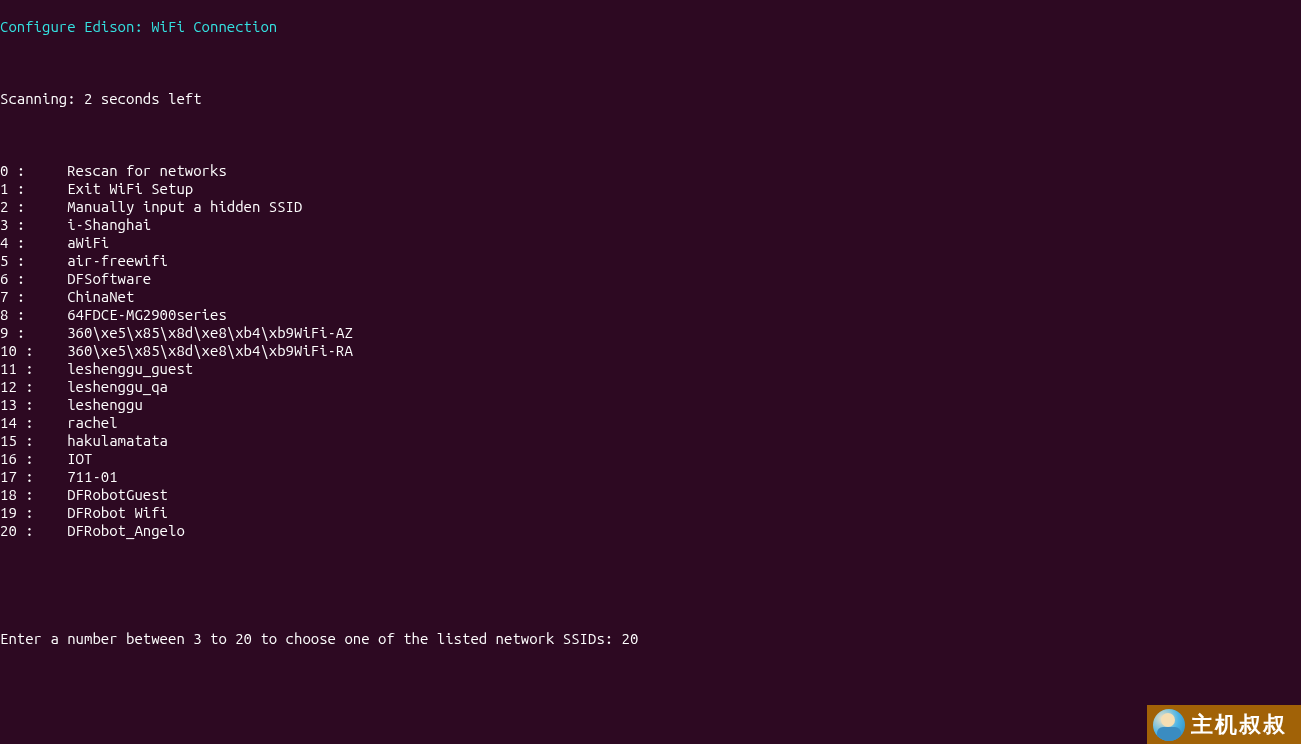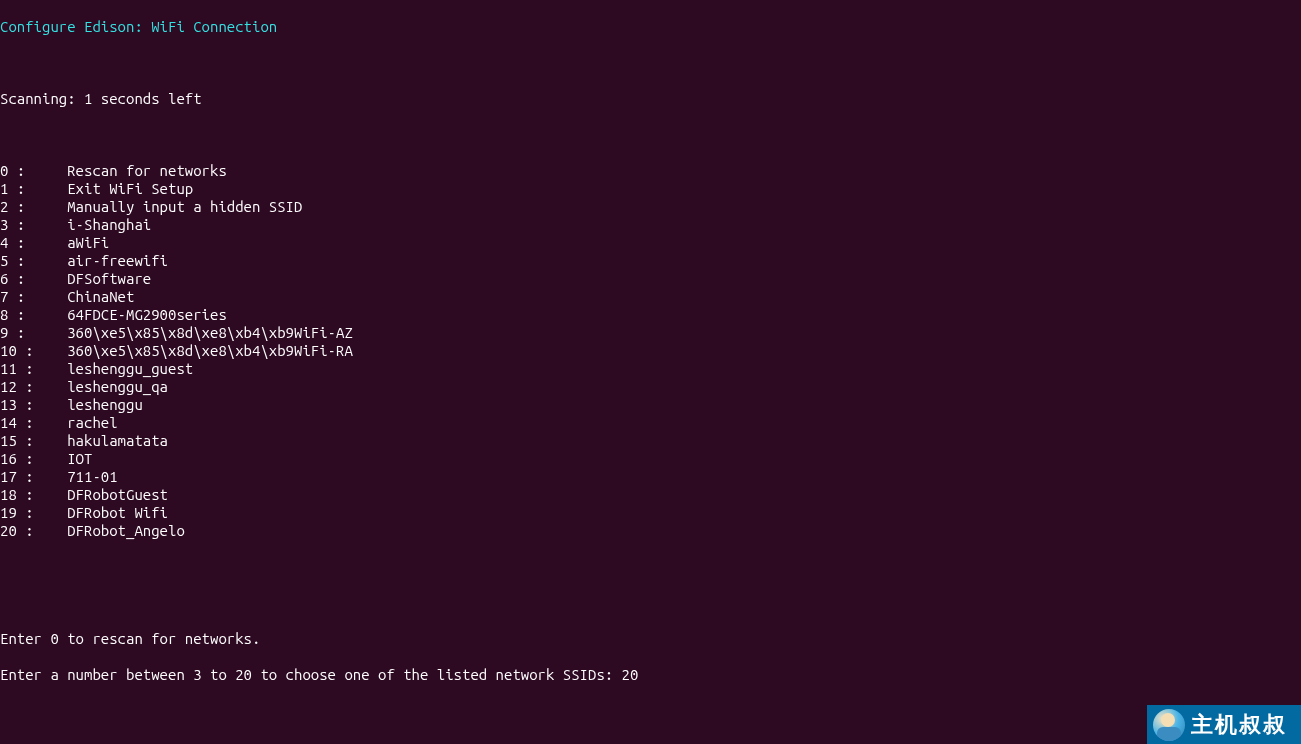--- a/index.html
+++ b/index.html
@@ -19,21 +19,21 @@
     white-space: pre;
   }
   .line { white-space: pre; }
   .cyan { color: #34e2e2; }
   .watermark {
     position: absolute;
     bottom: 0;
     right: 0;
     width: 154px;
     height: 39px;
-    background: #0369a1;
+    background: #a16207;
     display: flex;
     align-items: center;
     padding: 2px 6px;
     gap: 6px;
   }
   .watermark .avatar {
     width: 32px;
     height: 32px;
     border-radius: 50%;
     background: radial-gradient(circle at 30% 30%, #efe3c6 0%, #4bb4e6 50%, #2a7fb0 100%);
@@ -64,26 +64,25 @@
     font-weight: bold;
     letter-spacing: 2px;
   }
 </style>
 </head>
 <body>
 
 <div class="terminal">
 <div class="line cyan">Configure Edison: WiFi Connection</div>
 <div class="line"> </div>
-<div class="line">Scanning: 1 seconds left</div>
+<div class="line">Scanning: 2 seconds left</div>
 <div class="line"> </div>
 <div id="menu-container"><div class="line">0 :     Rescan for networks</div><div class="line">1 :     Exit WiFi Setup</div><div class="line">2 :     Manually input a hidden SSID</div><div class="line">3 :     i-Shanghai</div><div class="line">4 :     aWiFi</div><div class="line">5 :     air-freewifi</div><div class="line">6 :     DFSoftware</div><div class="line">7 :     ChinaNet</div><div class="line">8 :     64FDCE-MG2900series</div><div class="line">9 :     360\xe5\x85\x8d\xe8\xb4\xb9WiFi-AZ</div><div class="line">10 :    360\xe5\x85\x8d\xe8\xb4\xb9WiFi-RA</div><div class="line">11 :    leshenggu_guest</div><div class="line">12 :    leshenggu_qa</div><div class="line">13 :    leshenggu</div><div class="line">14 :    rachel</div><div class="line">15 :    hakulamatata</div><div class="line">16 :    IOT</div><div class="line">17 :    711-01</div><div class="line">18 :    DFRobotGuest</div><div class="line">19 :    DFRobot Wifi</div><div class="line">20 :    DFRobot_Angelo</div></div>
 <div class="line"> </div>
 <div class="line"> </div>
-<div class="line">Enter 0 to rescan for networks.</div>
 <div class="line">Enter a number between 3 to 20 to choose one of the listed network SSIDs: 20</div>
 
 
 
 
 
 
 
 </div>
 

